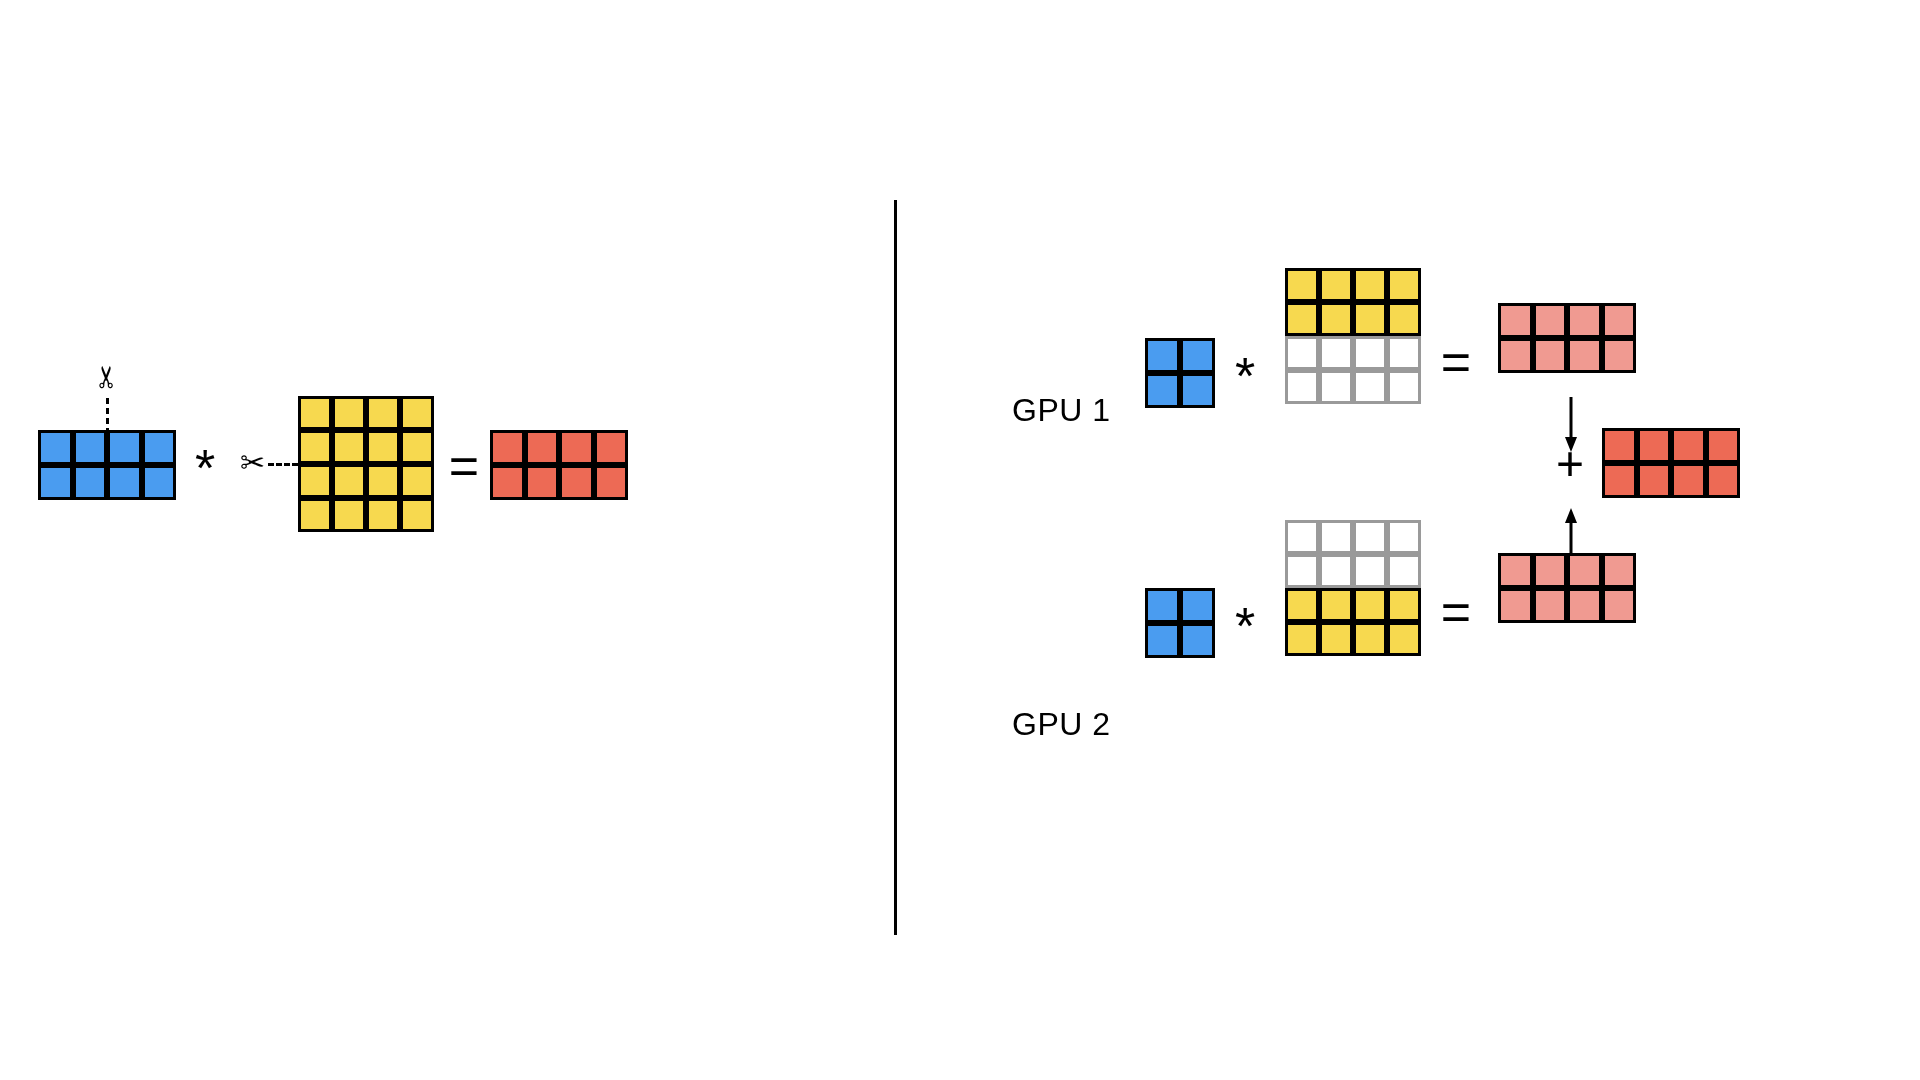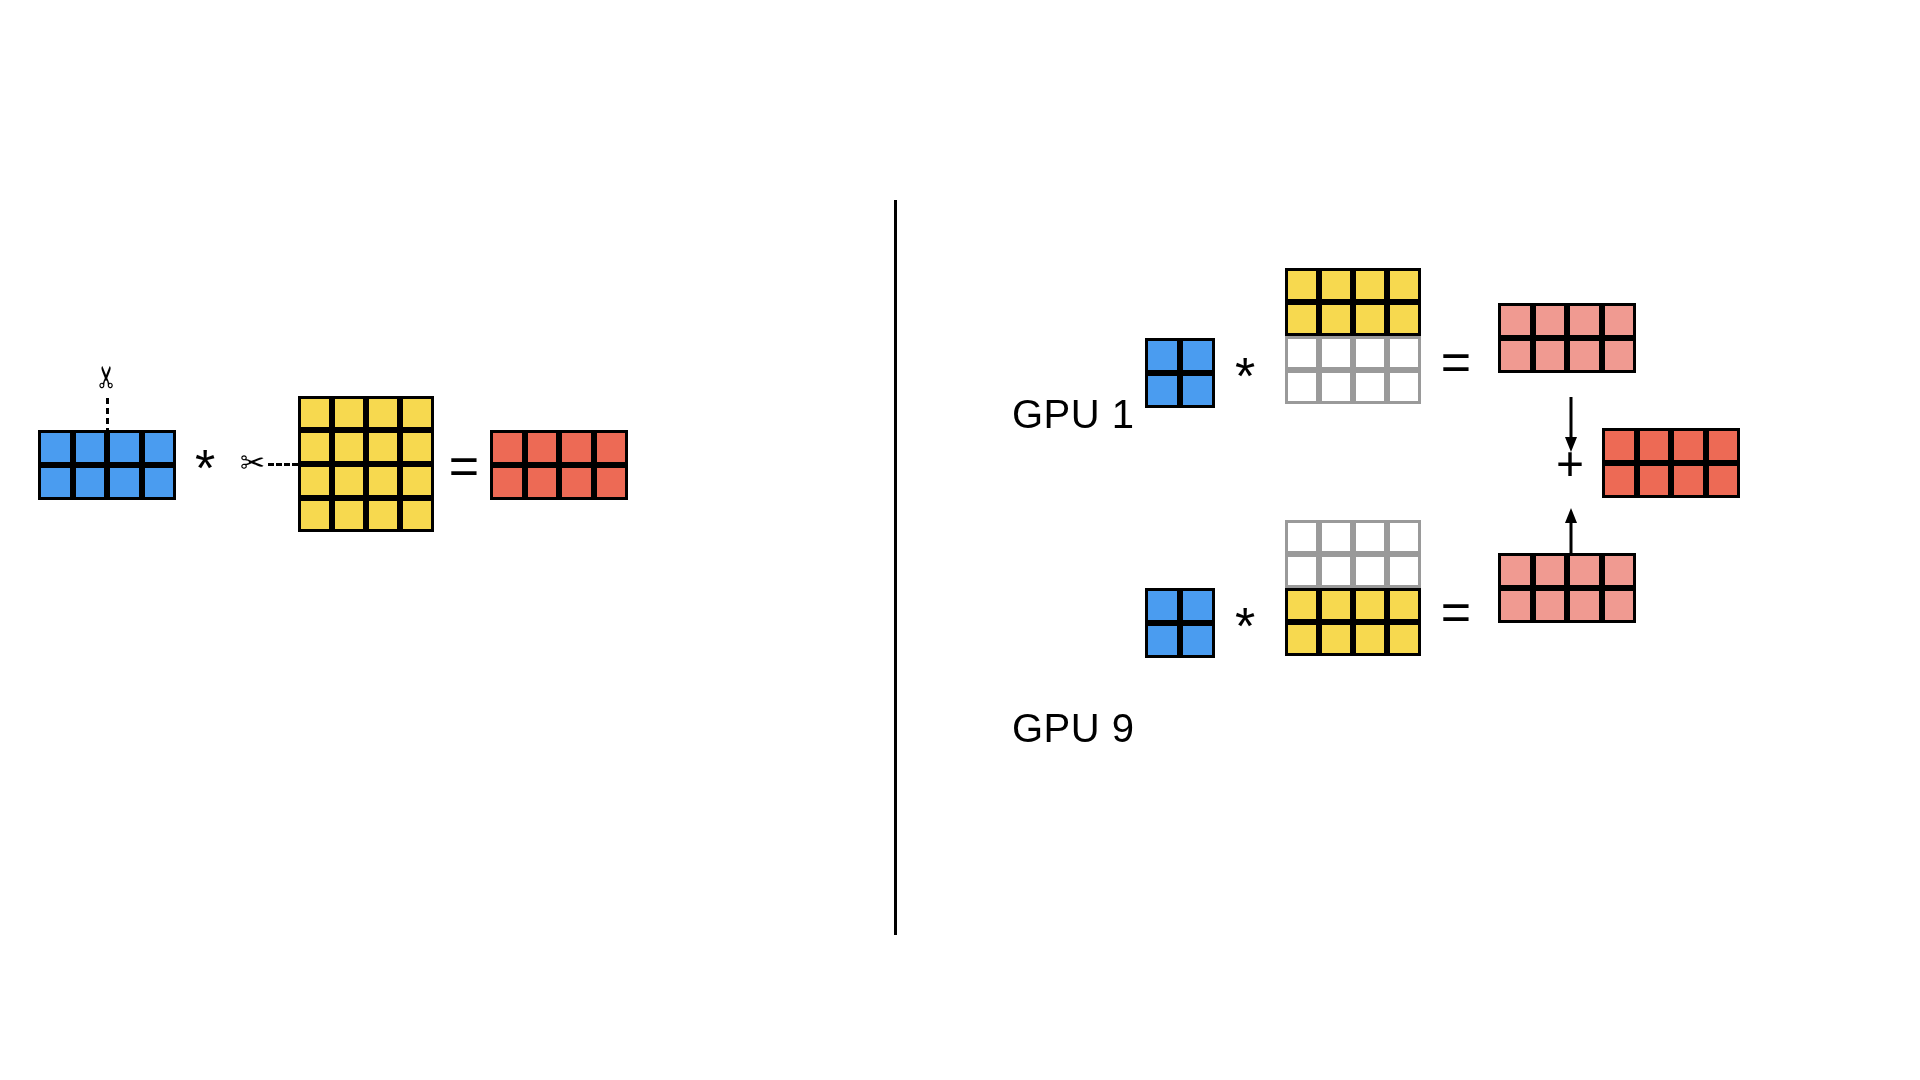--- a/index.html
+++ b/index.html
@@ -51,21 +51,21 @@
     white-space: nowrap;
     user-select: none;
   }
   .op-star   { font-size: 52px; font-weight: 400; }
   .op-equals { font-size: 52px; font-weight: 400; }
   .op-plus   { font-size: 48px; font-weight: 400; }
 
   
   .gpu-label {
     position: absolute;
-    font-size: 40px;
+    font-size: 32px;
     letter-spacing: 0.5px;
     color: #000000;
     white-space: nowrap;
   }
 
   
   .divider {
     position: absolute;
     background: #000000;
     width: 3px;
@@ -218,21 +218,21 @@
     <div class="cell red"></div>
     <div class="cell red"></div>
     <div class="cell red"></div>
     <div class="cell red"></div>
     <div class="cell red"></div>
     <div class="cell red"></div>
     <div class="cell red"></div>
     <div class="cell red"></div>
   </div>
 
-  <div class="gpu-label" style="left:1012px; top:706px;">GPU 9</div>
+  <div class="gpu-label" style="left:1012px; top:706px;">GPU 2</div>
 
   <div class="matrix" style="left:1145px; top:553px; width:70px; height:70px;
               grid-template-columns: repeat(2, 1fr); grid-template-rows: repeat(2, 1fr);
               top:588px;">
     <div class="cell blue"></div>
     <div class="cell blue"></div>
     <div class="cell blue"></div>
     <div class="cell blue"></div>
   </div>
 

